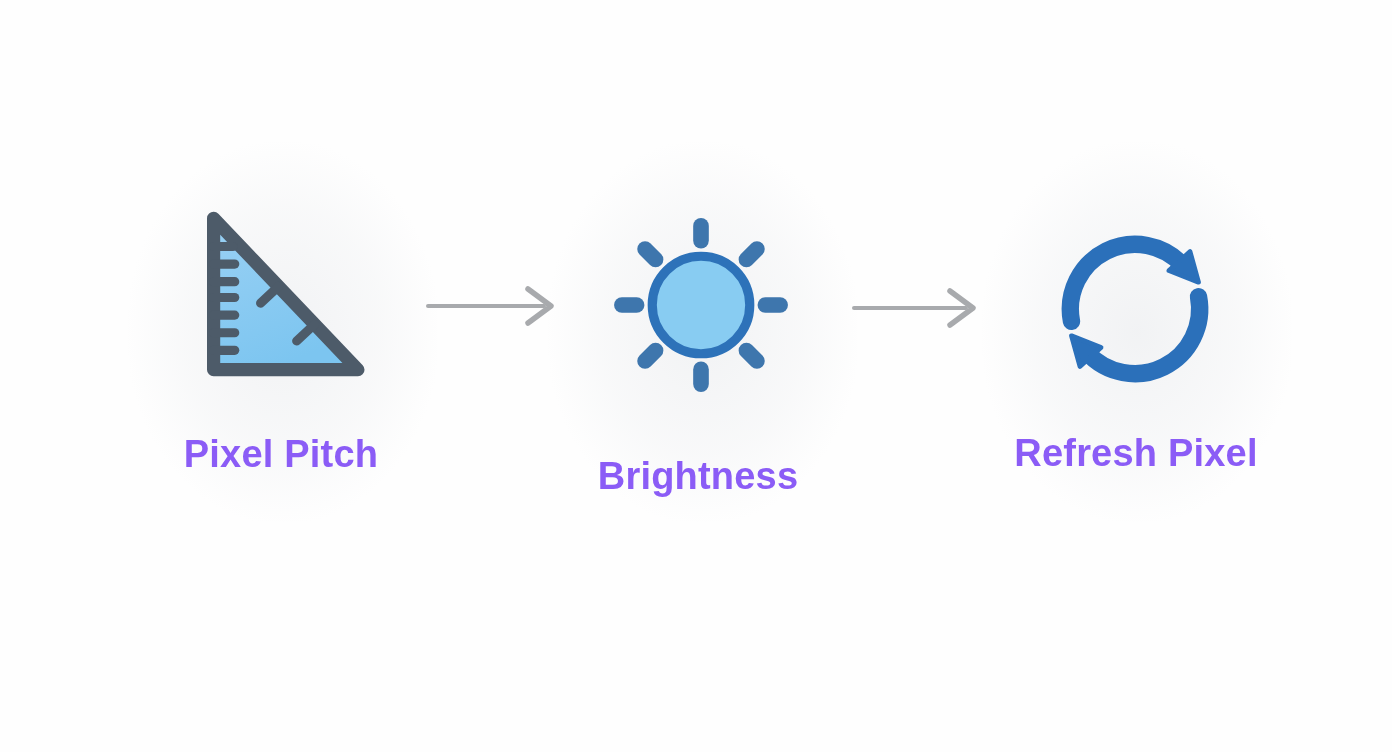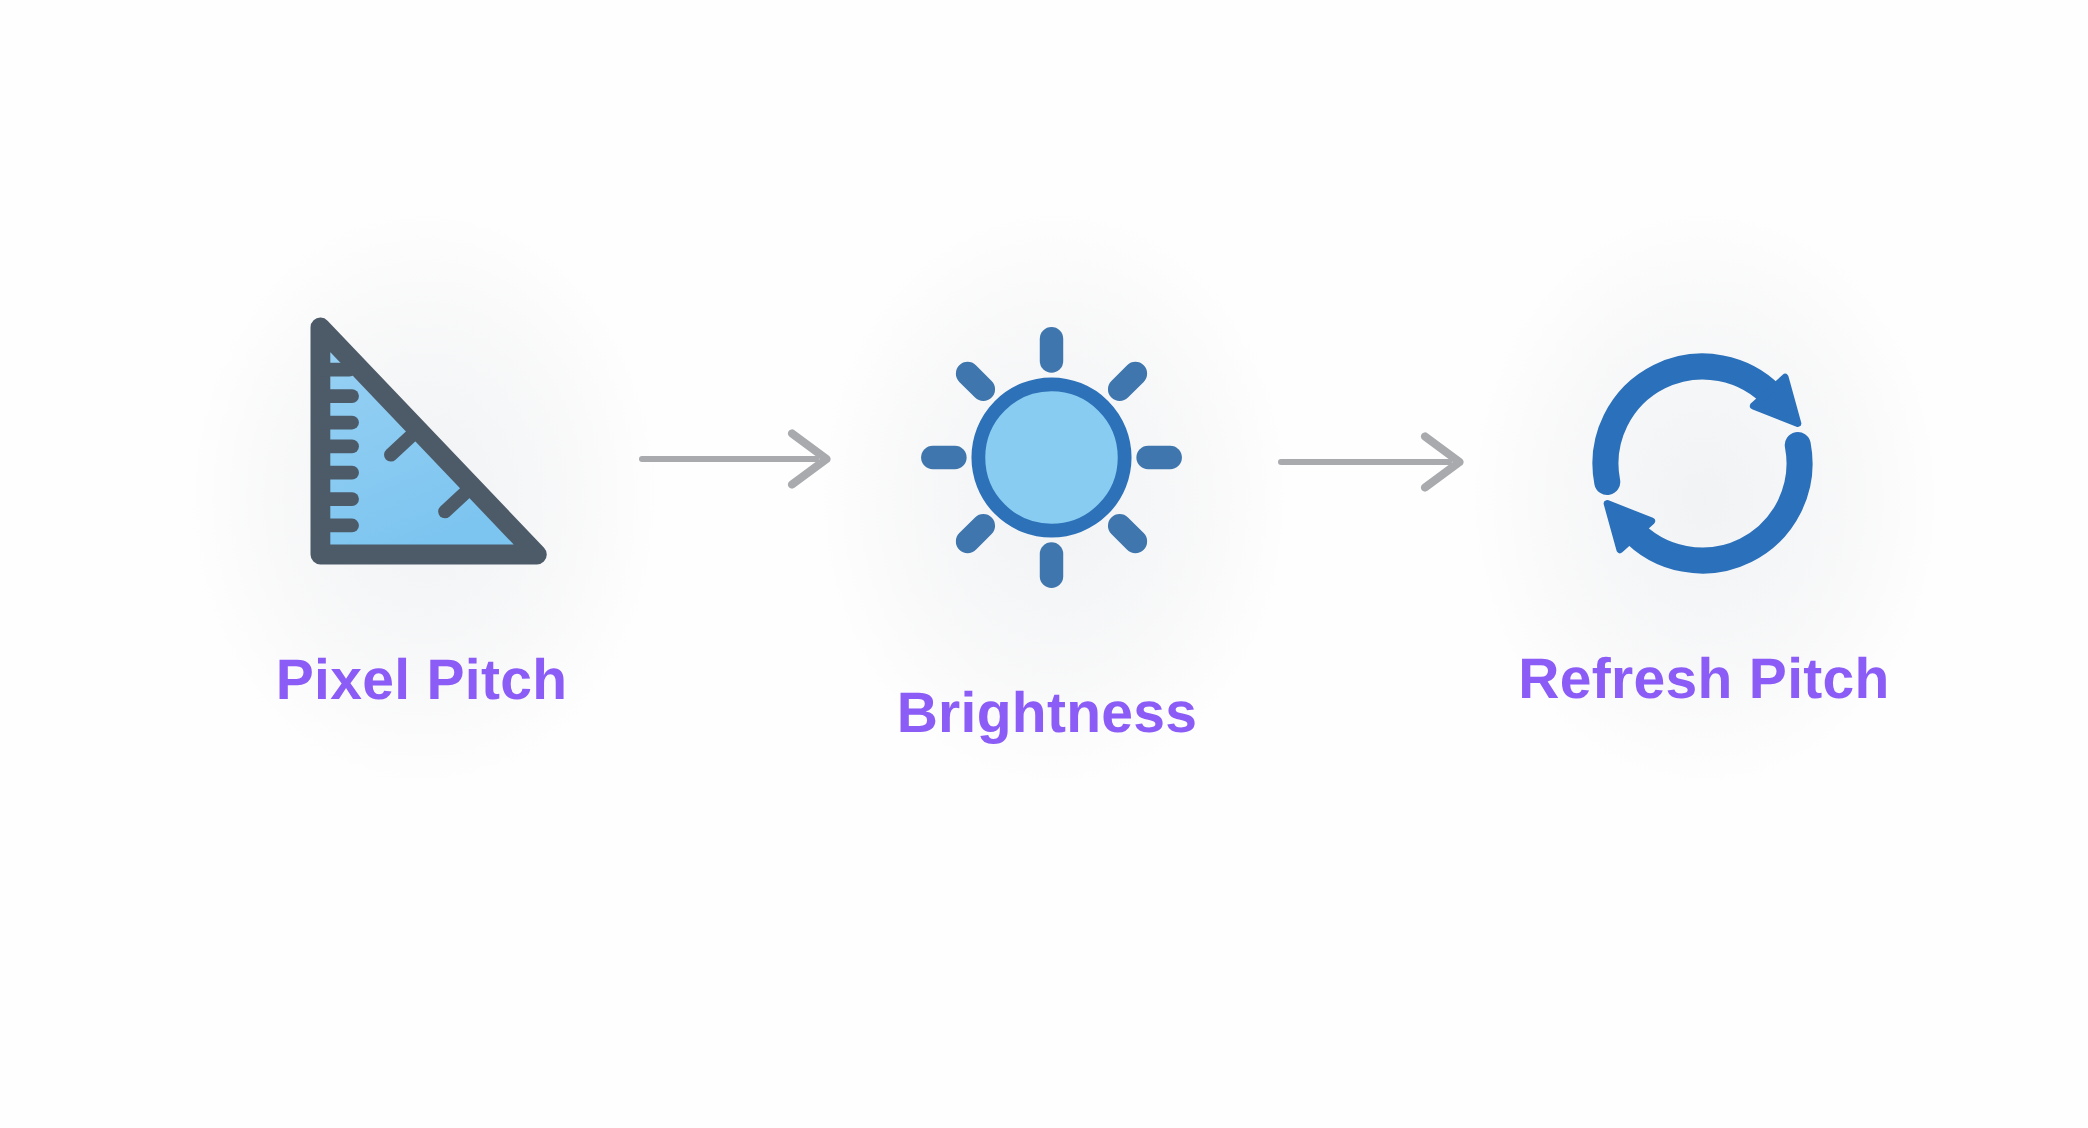--- a/index.html
+++ b/index.html
@@ -118,15 +118,15 @@
         <polygon points="-5,-9 13,0 -5,9" transform="translate(81.5,23.4) rotate(48)"></polygon>
         <polygon points="-5,-9 13,0 -5,9" transform="translate(18.5,76.6) rotate(228)"></polygon>
       </g>
     </svg>
   </div>
 
   <div class="step-label" style="left:111px; top:434px;">Pixel Pitch</div>
 
   <div class="step-label" style="left:528px; top:456px;">Brightness</div>
 
-  <div class="step-label" style="left:966px; top:433px;">Refresh Pitch</div>
+  <div class="step-label" style="left:966px; top:433px;">Refresh Pixel</div>
 
 </div>
 
 </body></html>

